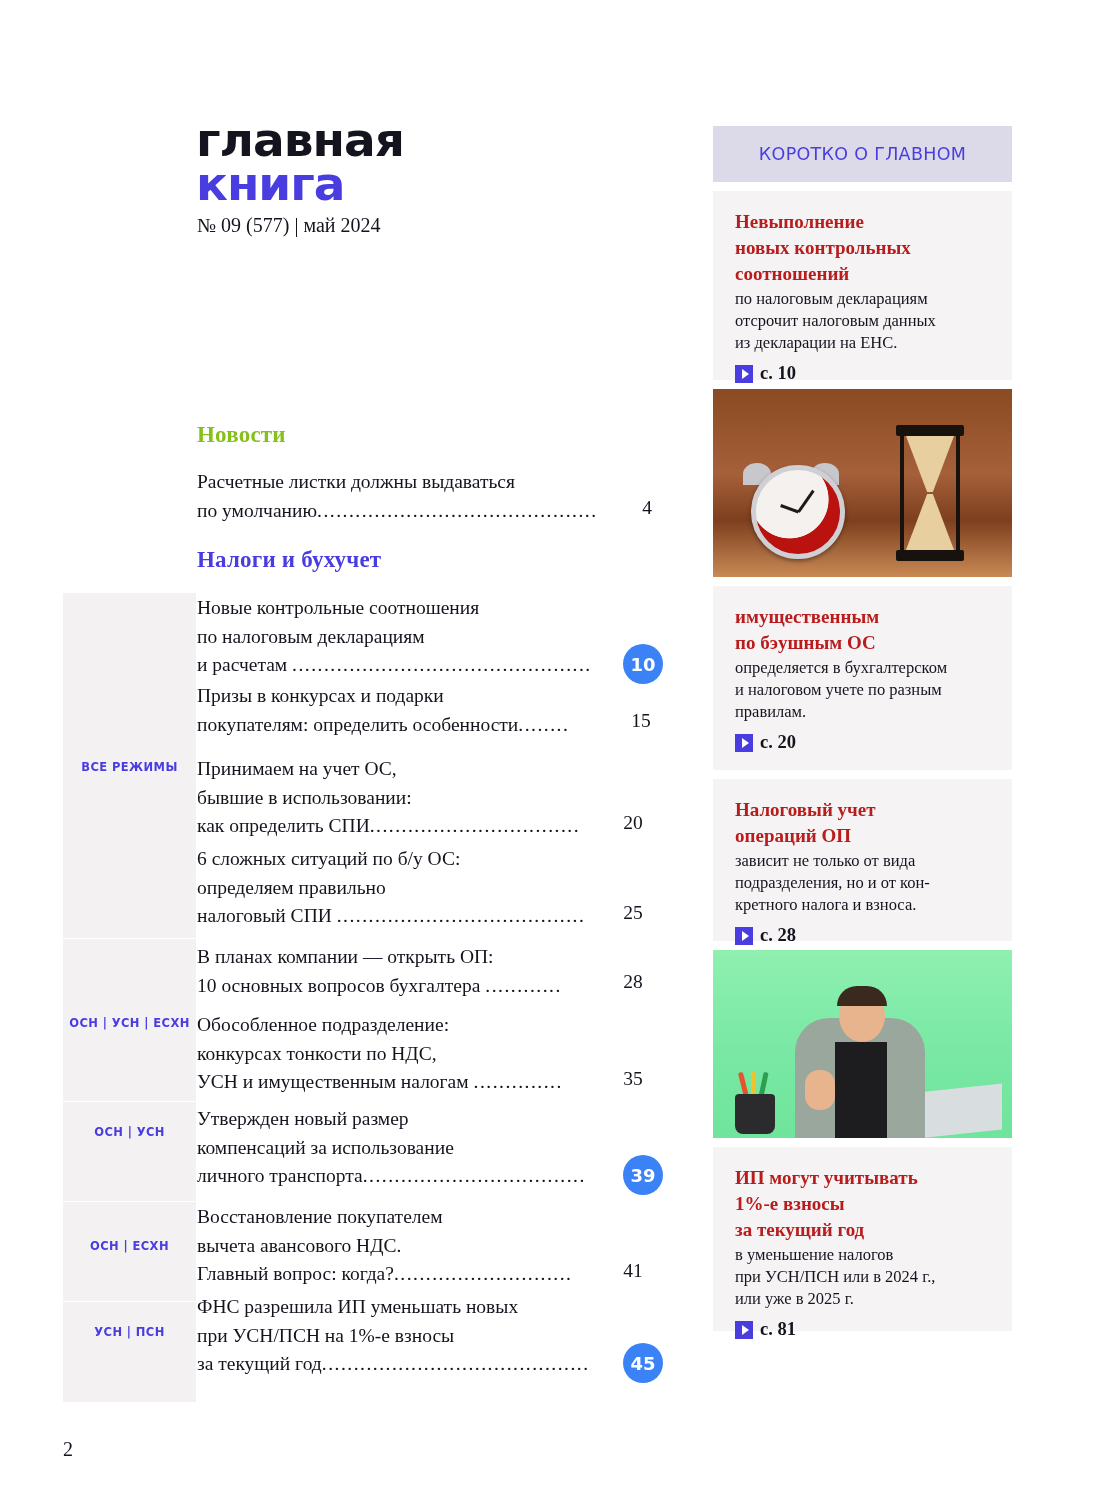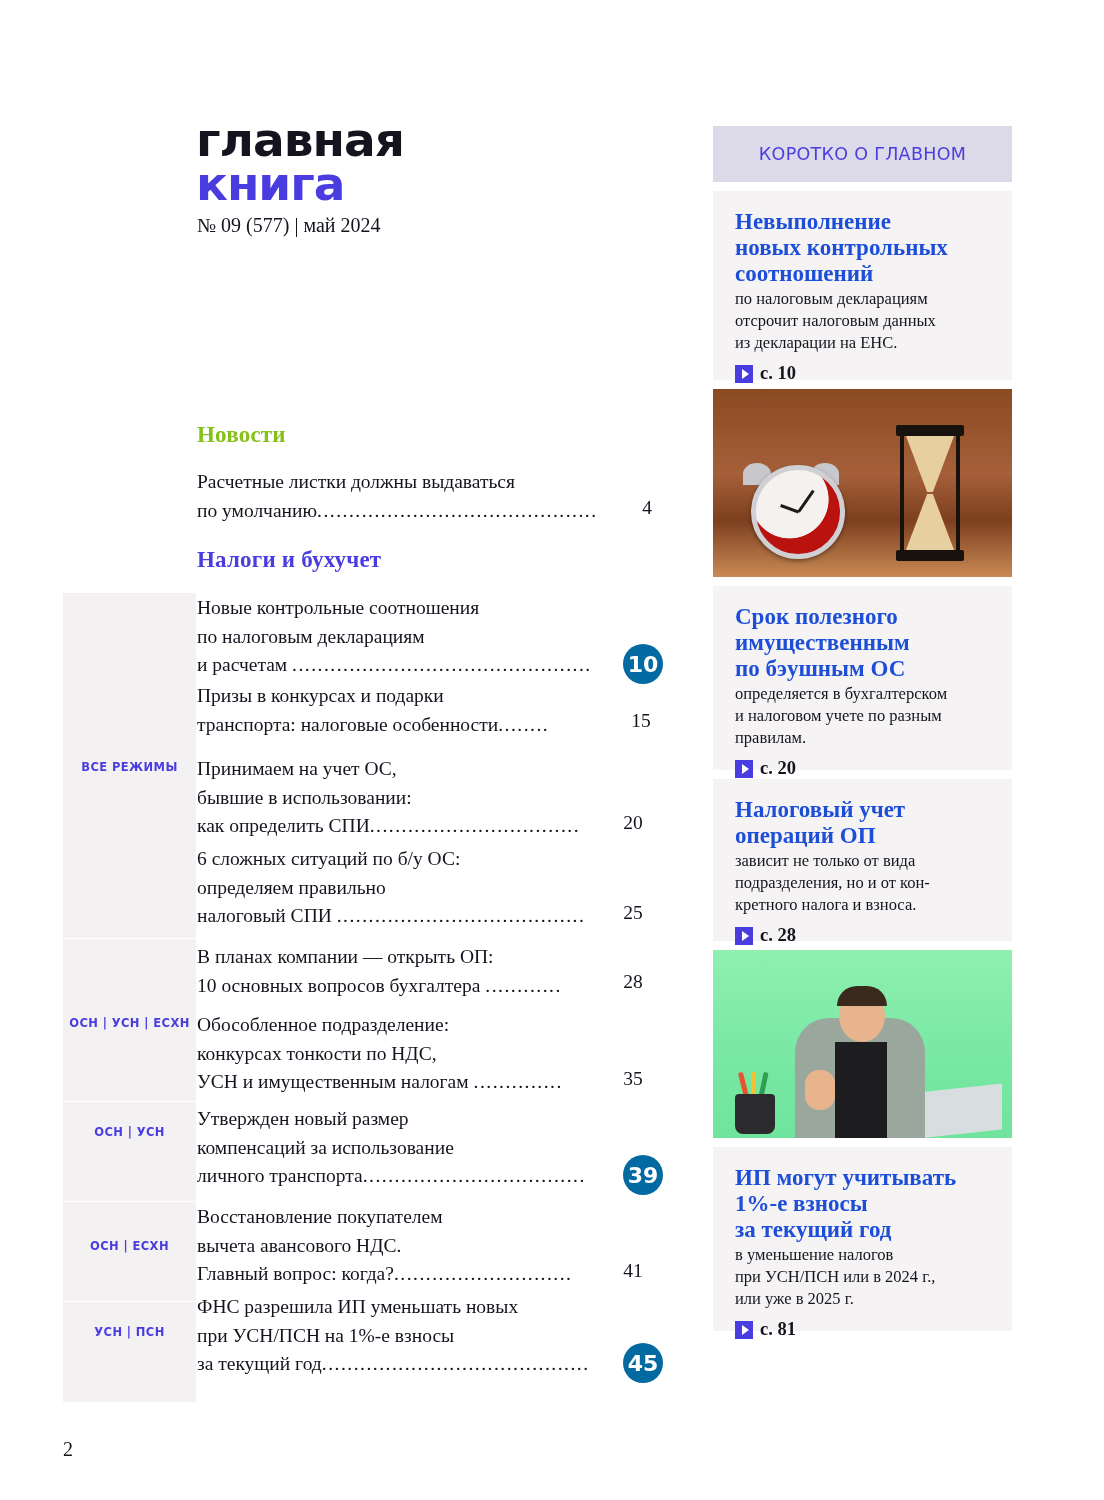--- a/index.html
+++ b/index.html
@@ -91,25 +91,25 @@
     text-align: center;
     font-family: "Liberation Serif", serif;
     font-size: 19.5px;
     color: #14141e;
   }
   .pg-badge {
     position: absolute;
     width: 40px;
     height: 40px;
     border-radius: 50%;
-    background: #0369a1;
+    background: #3b82f6;
     color: #ffffff;
     font-family: "DejaVu Sans", sans-serif;
     font-weight: bold;
-    font-size: 22px;
+    font-size: 18px;
     display: flex;
     align-items: center;
     justify-content: center;
   }
 
   
   .rail {
     position: absolute;
     left: 63px;
     width: 133px;
@@ -159,23 +159,23 @@
     color: #4a3de0;
   }
   .rc-block {
     background: #f5f3f4;
     padding: 18px 20px 16px 22px;
     margin-top: 9px;
   }
   .rc-title {
     font-family: "Liberation Serif", serif;
     font-weight: bold;
-    font-size: 23px;
+    font-size: 19px;
     line-height: 26px;
-    color: #1d4ed8;
+    color: #b91c1c;
   }
   .rc-body {
     font-family: "Liberation Serif", serif;
     font-size: 16.5px;
     line-height: 22px;
     color: #14141e;
     margin-top: 1px;
   }
   .rc-link {
     display: flex;
@@ -377,21 +377,21 @@
 
     <div class="toc-entry" style="top:594px;">
       <span class="ln">Новые контрольные соотношения</span>
       <span class="ln">по налоговым декларациям</span>
       <span class="ln"><span>и расчетам </span><span class="leader">...............................................</span></span>
     </div>
     <div class="pg-badge" style="left:623px;top:644px;">10</div>
 
     <div class="toc-entry" style="top:682px;">
       <span class="ln">Призы в конкурсах и подарки</span>
-      <span class="ln"><span>транспорта: налоговые особенности</span><span class="leader">........</span></span>
+      <span class="ln"><span>покупателям: определить особенности</span><span class="leader">........</span></span>
     </div>
     <div class="pg-plain" style="left:618px;top:710px;">15</div>
 
     <div class="toc-entry" style="top:755px;">
       <span class="ln">Принимаем на учет ОС,</span>
       <span class="ln">бывшие в использовании:</span>
       <span class="ln"><span>как определить СПИ</span><span class="leader">.................................</span></span>
     </div>
     <div class="pg-plain" style="left:610px;top:812px;">20</div>
 
@@ -471,21 +471,20 @@
           <div class="rod2"></div>
         <div class="cap top"></div>
         <div class="bulbT"></div>
         <div class="bulbB"></div>
         <div class="cap bot"></div>
       </div>
     </div>
 
     <div class="rc-block" style="height:150px;">
       <div class="rc-title">
-        <div>Срок полезного</div>
         <div>имущественным</div>
         <div>по бэушным ОС</div>
       </div>
       <div class="rc-body">
         <div>определяется в бухгалтерском</div>
         <div>и налоговом учете по разным</div>
         <div>правилам.</div>
       </div>
       <div class="rc-link">
         <span class="tri"></span>

